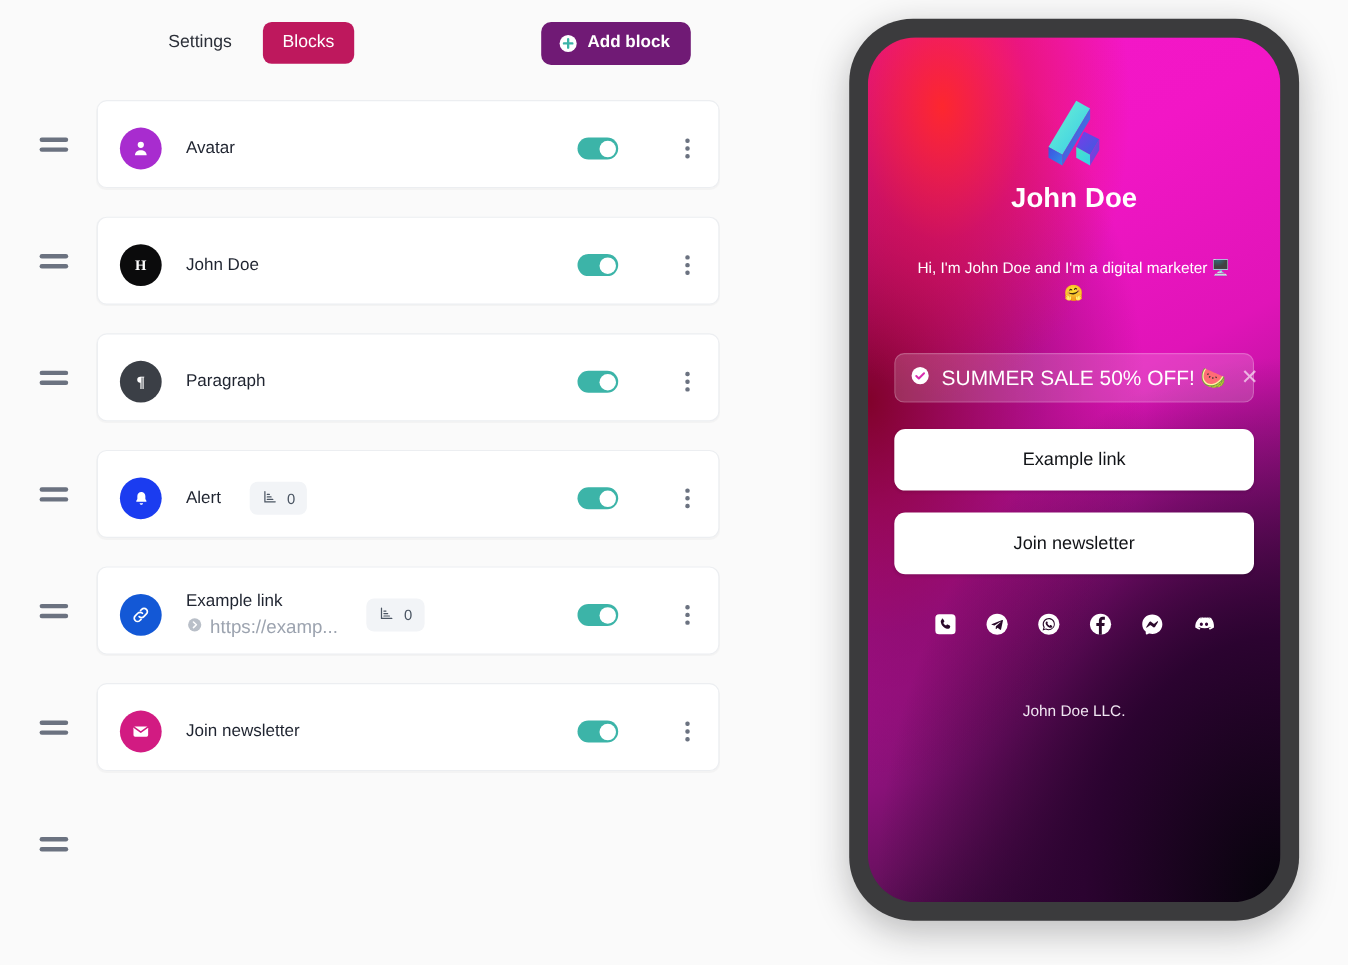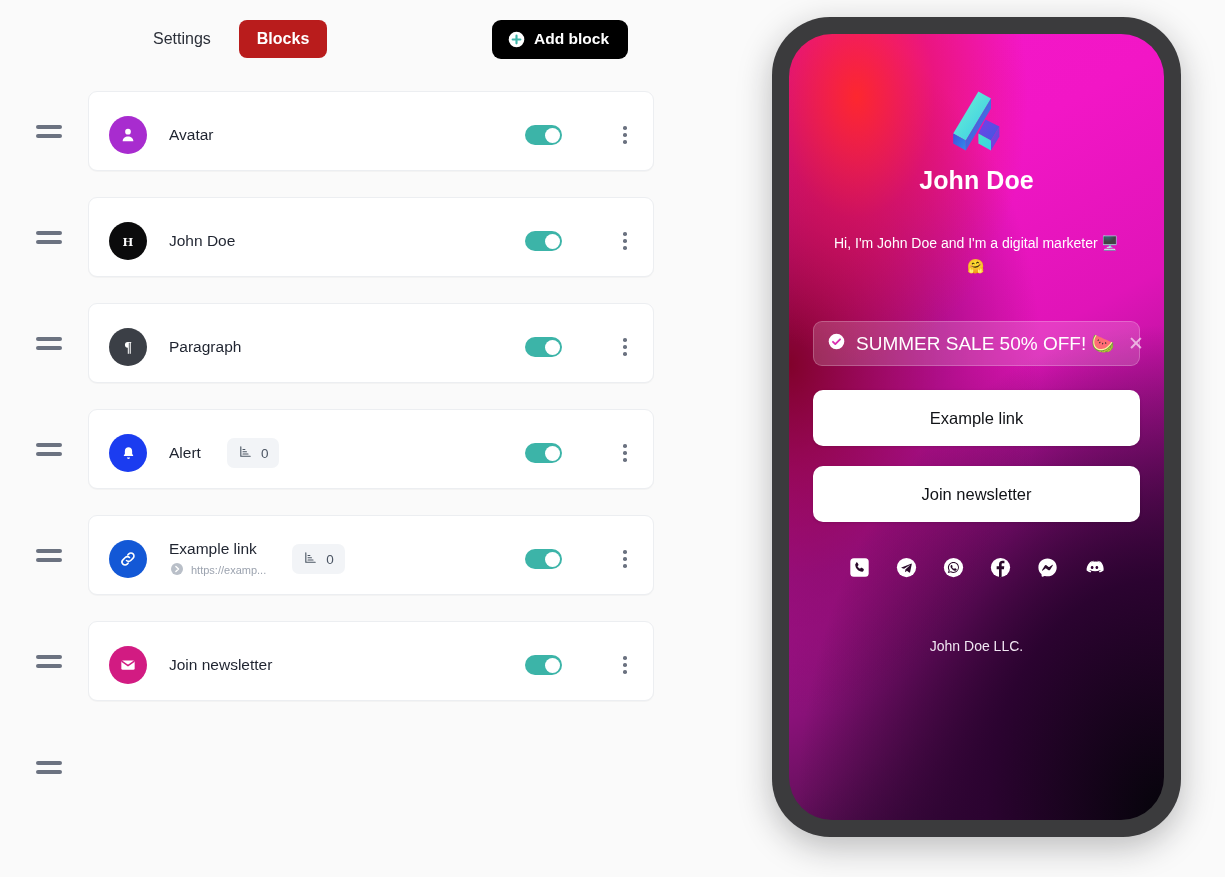--- a/index.html
+++ b/index.html
@@ -18,25 +18,25 @@
     display: flex; align-items: center;
     height: 78px; padding: 0 72px 0 88px; margin-left: 47px;
   }
   .tabs { display: flex; align-items: center; gap: 10px; }
   .tab {
     font-size: 16px; color: #2b2f38; padding: 11px 18px;
     border-radius: 8px; cursor: pointer; line-height: 1;
     background: transparent; border: none;
     font-family: "Liberation Sans", sans-serif;
   }
-  .tab.active { background: #b91c1c; color: #ffffff; font-weight: 700; }
+  .tab.active { background: #be185d; color: #ffffff; font-weight: 400; }
 
   .add-block {
     margin-left: auto; display: flex; align-items: center; gap: 9px;
-    background: #000000; color: #fff; border: none; cursor: pointer;
+    background: #701a75; color: #fff; border: none; cursor: pointer;
     padding: 11px 19px 11px 16px; border-radius: 9px;
     font-size: 15.5px; font-weight: 700; line-height: 1;
     font-family: "Liberation Sans", sans-serif;
   }
   .plus-ico { width: 17px; height: 17px; display: block; }
 
   .block-list { padding: 0 0 0 0; }
 
   .block-row { display: flex; align-items: center; height: 106px; }
   .drag-handle {
@@ -54,21 +54,21 @@
   .b-icon {
     width: 38px; height: 38px; border-radius: 50%;
     display: flex; align-items: center; justify-content: center;
     flex: 0 0 38px; margin-right: 22px;
   }
   .b-icon svg { display: block; }
   .b-text { display: flex; flex-direction: column; justify-content: center; min-width: 0; }
   .b-title { font-size: 15.5px; color: #1f2430; line-height: 1.25; white-space: nowrap; }
   .b-sub {
     display: flex; align-items: center; gap: 6px; margin-top: 3px;
-    font-size: 11px; color: #9ca3af; white-space: nowrap;
+    font-size: 17px; color: #9ca3af; white-space: nowrap;
   }
   .b-sub .arrow-ico { flex: 0 0 16px; }
 
   .stat-badge {
     margin-left: 26px; display: flex; align-items: center; gap: 8px;
     background: #f2f4f7; border-radius: 7px; padding: 6px 11px;
     font-size: 13.5px; color: #4b5563;
   }
   .spacer { flex: 1; }
 

